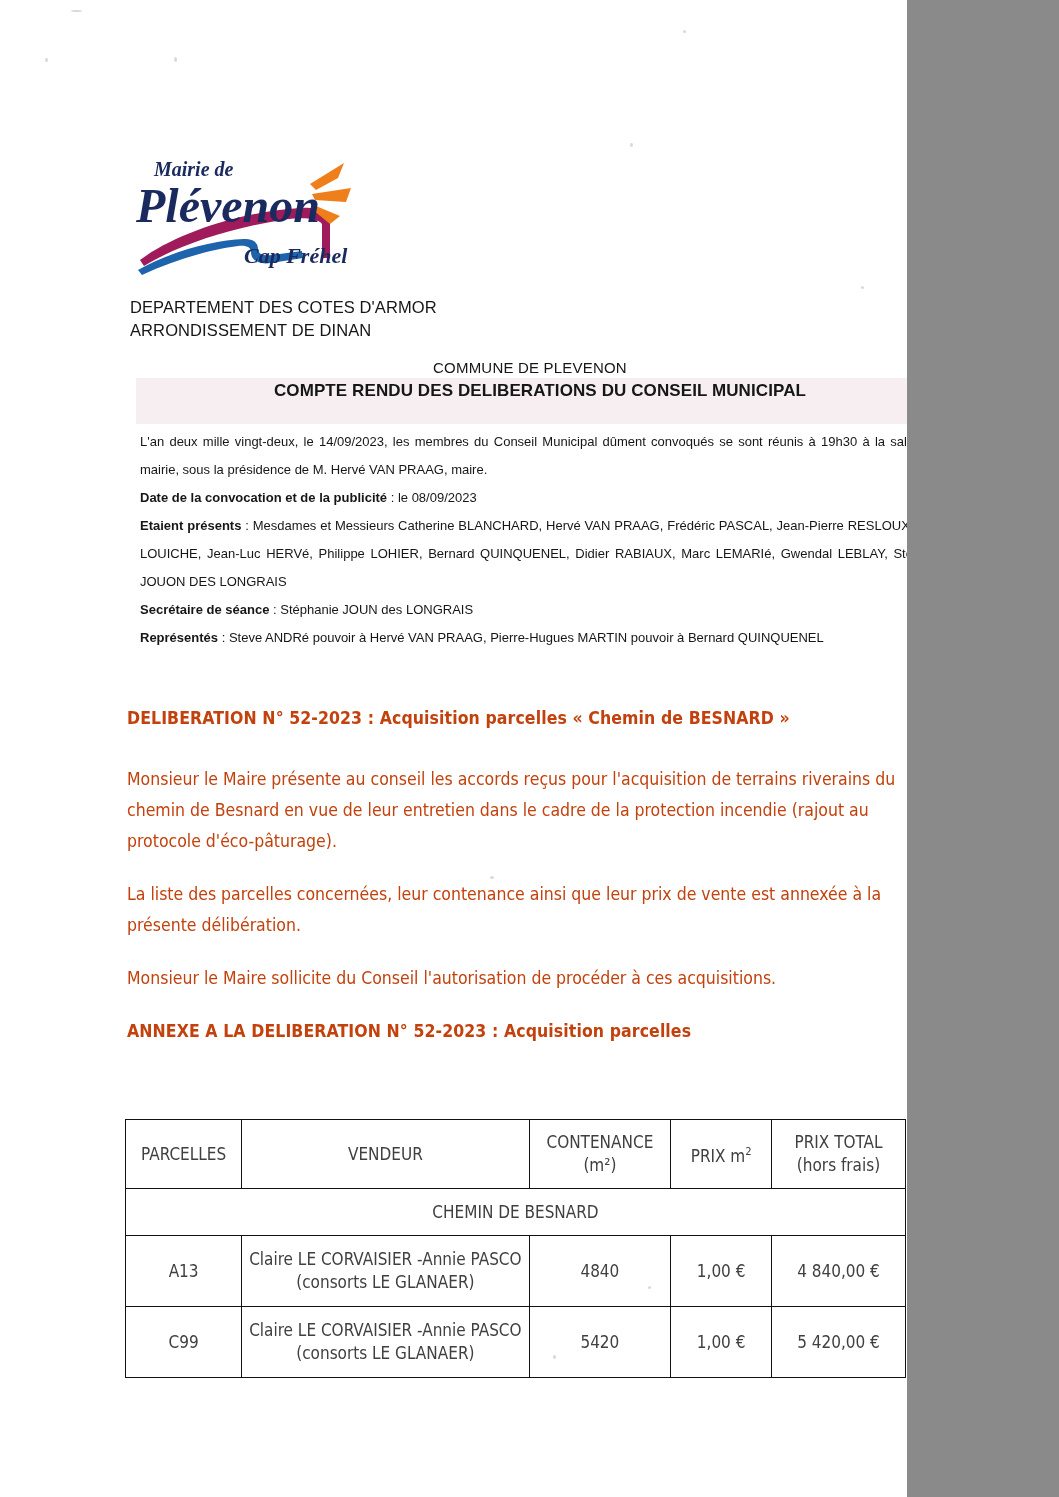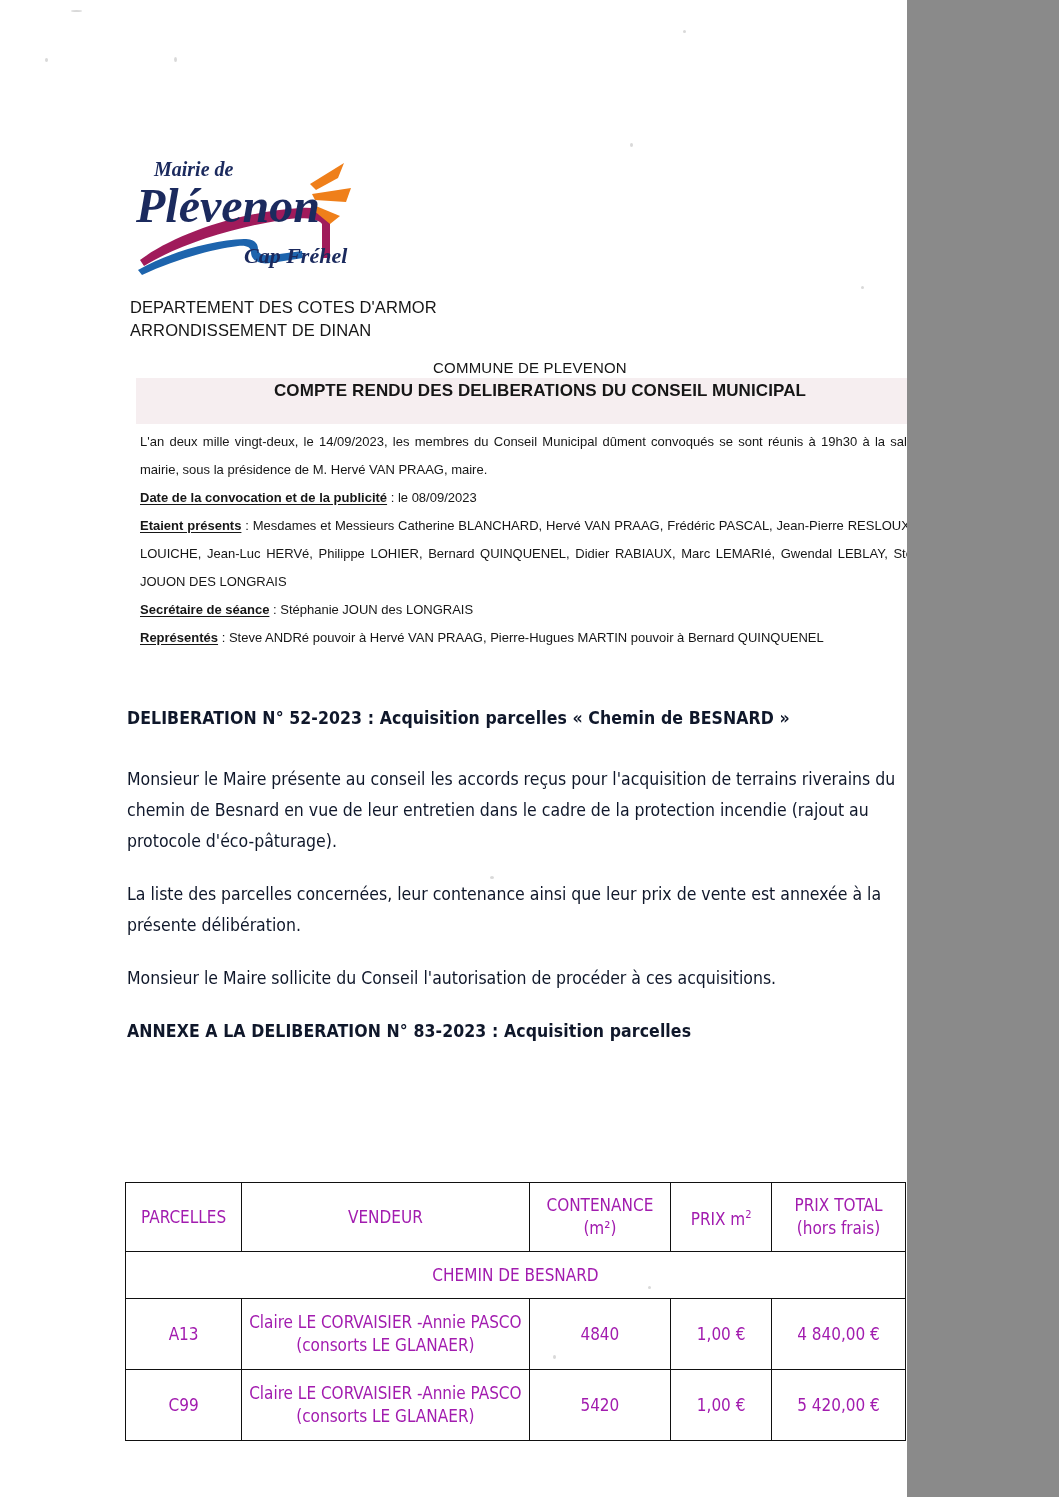--- a/index.html
+++ b/index.html
@@ -82,53 +82,52 @@
     left: 140px;
     top: 428px;
     width: 812px;
     font-size: 13px;
     line-height: 28px;
     text-align: justify;
   }
   .intro p { margin: 0; }
   .lbl {
     font-weight: bold;
-    text-decoration: underline;
     text-underline-offset: 2px;
     margin-top: 20px;
   }
   .jst { text-align: justify; text-align-last: left; }
 
   
   .delib {
     position: absolute;
     left: 127px;
     top: 703px;
     width: 815px;
     font-family: "Liberation Sans Narrow", "DejaVu Sans Condensed", "Liberation Sans", sans-serif;
     font-stretch: condensed;
     font-size: 17.5px;
     line-height: 31px;
-    color: #0f172a;
+    color: #c2410c;
   }
   .delib p { margin: 0 0 22px 0; }
   .delib .dtitle { font-weight: bold; margin-bottom: 30px; letter-spacing: .1px; }
   .delib .atitle { font-weight: bold; margin: 0; letter-spacing: .1px; }
 
   
   .tbl {
     position: absolute;
     left: 125px;
-    top: 1182px;
+    top: 1119px;
     width: 781px;
     border-collapse: collapse;
     font-family: "Liberation Sans Narrow", "DejaVu Sans Condensed", "Liberation Sans", sans-serif;
     font-stretch: condensed;
     font-size: 17px;
-    color: #a21caf;
+    color: #404040;
   }
   .tbl th, .tbl td {
     border: 1.6px solid #111;
     text-align: center;
     vertical-align: middle;
     padding: 4px 4px;
     font-weight: normal;
     line-height: 23px;
   }
   .tbl thead th { height: 60px; }
@@ -195,21 +194,21 @@
     <p class="jst"><span class="lbl">Etaient présents</span><span> : Mesdames et Messieurs Catherine BLANCHARD, Hervé VAN PRAAG, Frédéric PASCAL, Jean-Pierre RESLOUX, Sarah LOUICHE, Jean-Luc HERVé, Philippe LOHIER, Bernard QUINQUENEL, Didier RABIAUX, Marc LEMARIé, Gwendal LEBLAY, Stéphanie JOUON DES LONGRAIS</span></p>
     <p><span class="lbl">Secrétaire de séance</span><span> : Stéphanie JOUN des LONGRAIS</span></p>
     <p class="jst"><span class="lbl">Représentés</span><span> : Steve ANDRé pouvoir à Hervé VAN PRAAG, Pierre-Hugues MARTIN pouvoir à Bernard QUINQUENEL</span></p>
   </div>
 
   <div class="delib">
     <p class="dtitle">DELIBERATION N° 52-2023 : Acquisition parcelles « Chemin de BESNARD »</p>
     <p>Monsieur le Maire présente au conseil les accords reçus pour l'acquisition de terrains riverains du chemin de Besnard en vue de leur entretien dans le cadre de la protection incendie (rajout au protocole d'éco-pâturage).</p>
     <p>La liste des parcelles concernées, leur contenance ainsi que leur prix de vente est annexée à la présente délibération.</p>
     <p>Monsieur le Maire sollicite du Conseil l'autorisation de procéder à ces acquisitions.</p>
-    <p class="atitle">ANNEXE A LA DELIBERATION N° 83-2023 : Acquisition parcelles</p>
+    <p class="atitle">ANNEXE A LA DELIBERATION N° 52-2023 : Acquisition parcelles</p>
   </div>
 
   <table class="tbl">
     <thead>
       <tr>
         <th class="c-parcelles">PARCELLES</th>
         <th class="c-vendeur">VENDEUR</th>
         <th class="c-conten">
           <span>CONTENANCE</span><br>
           <span>(m²)</span>

